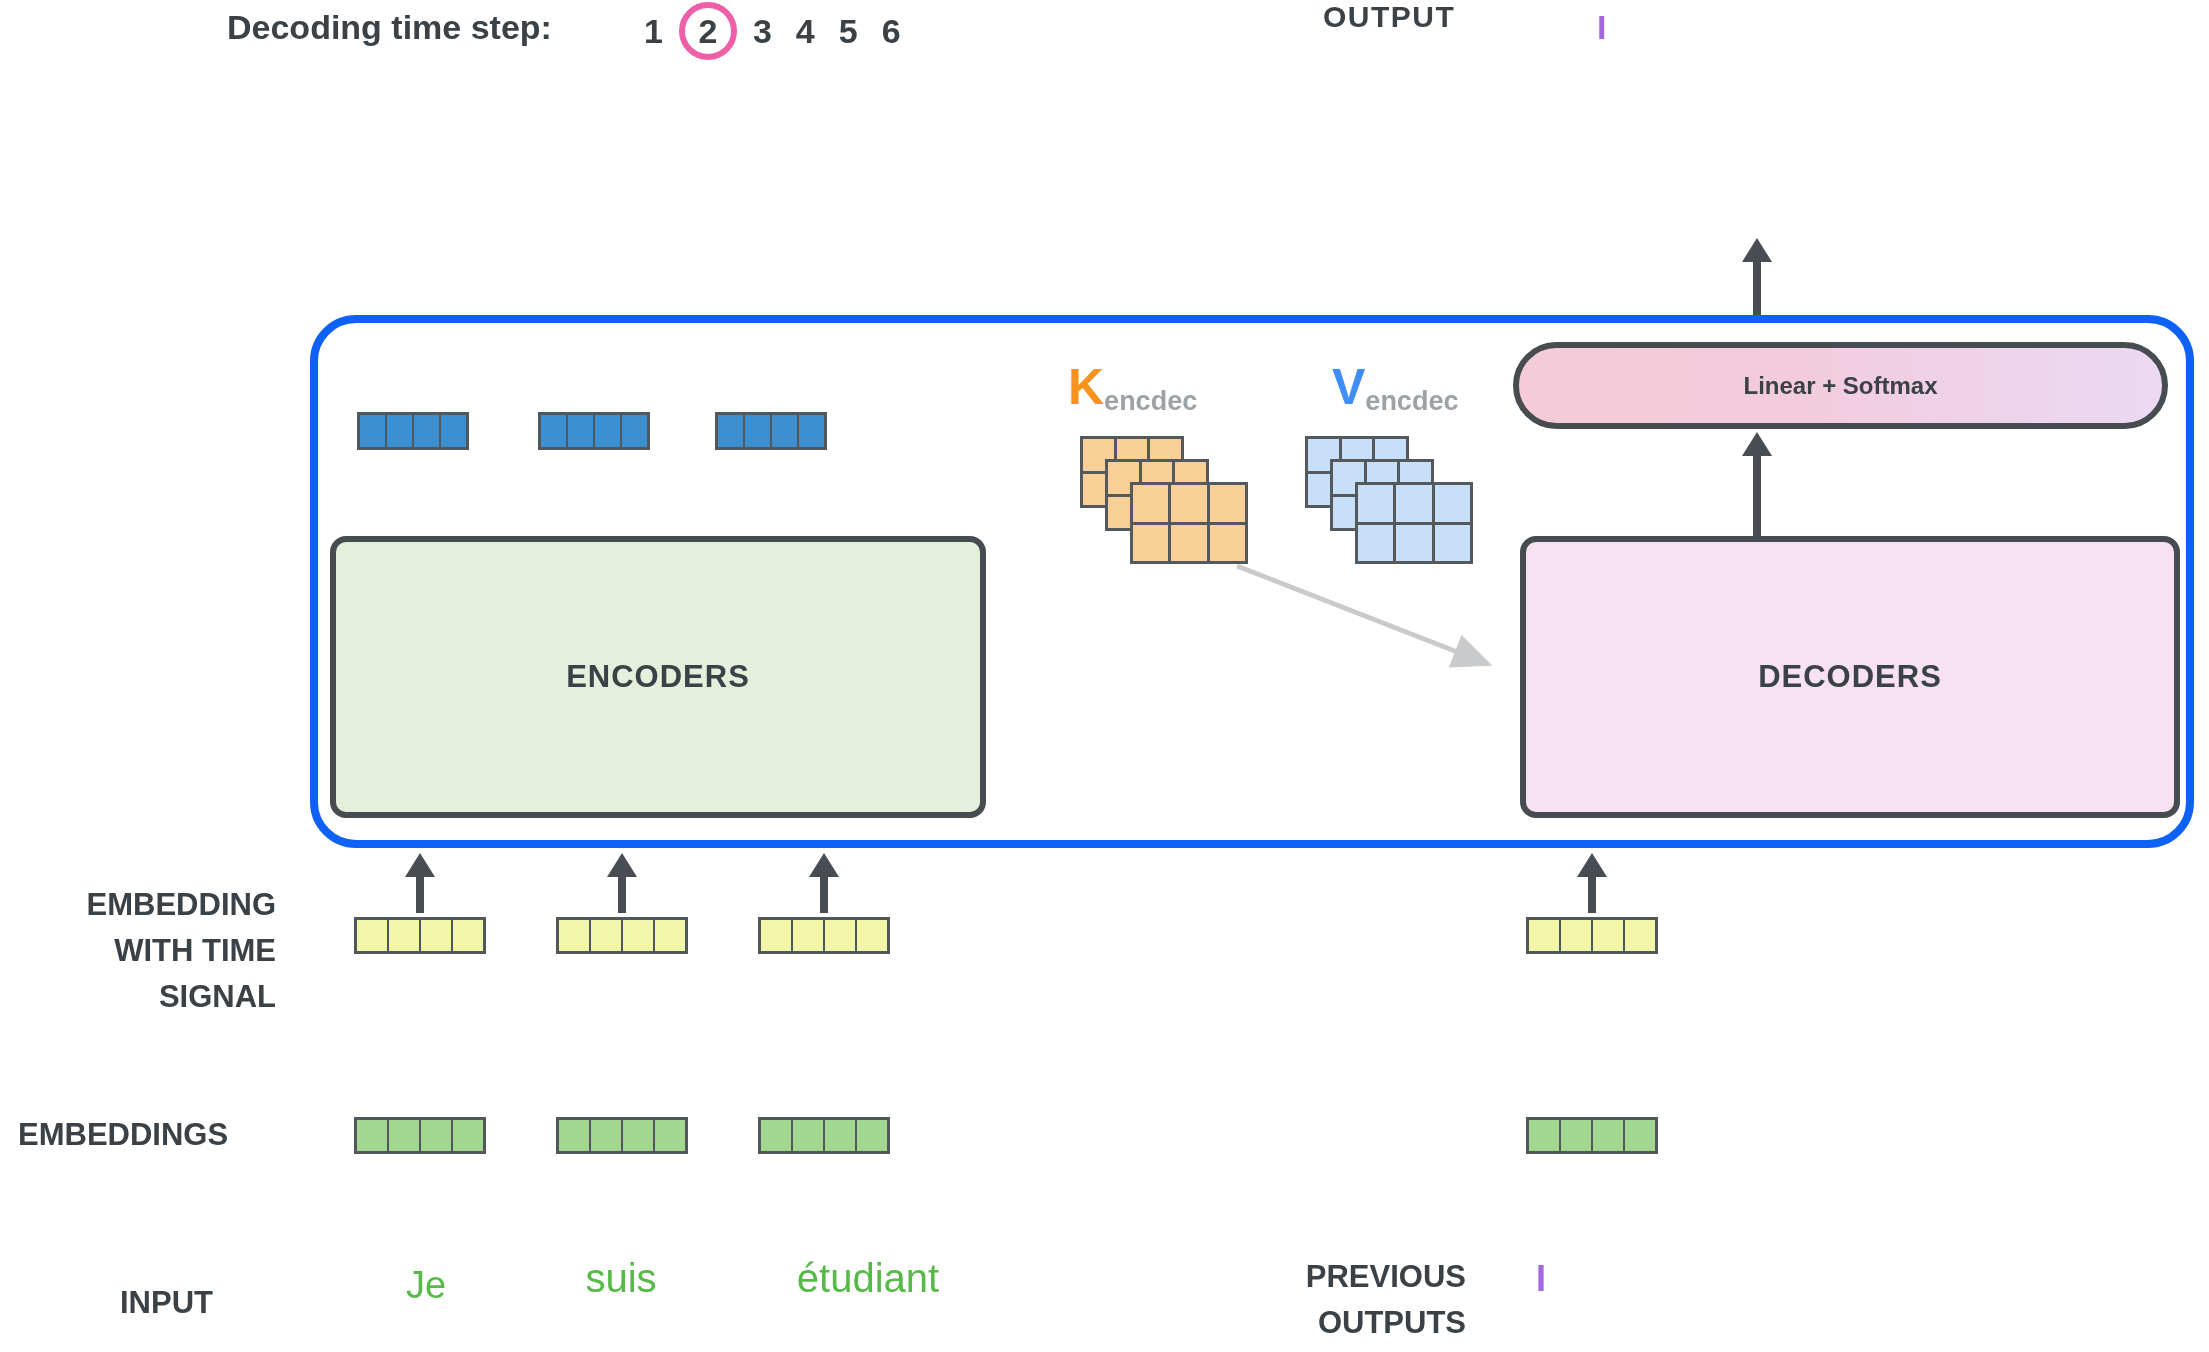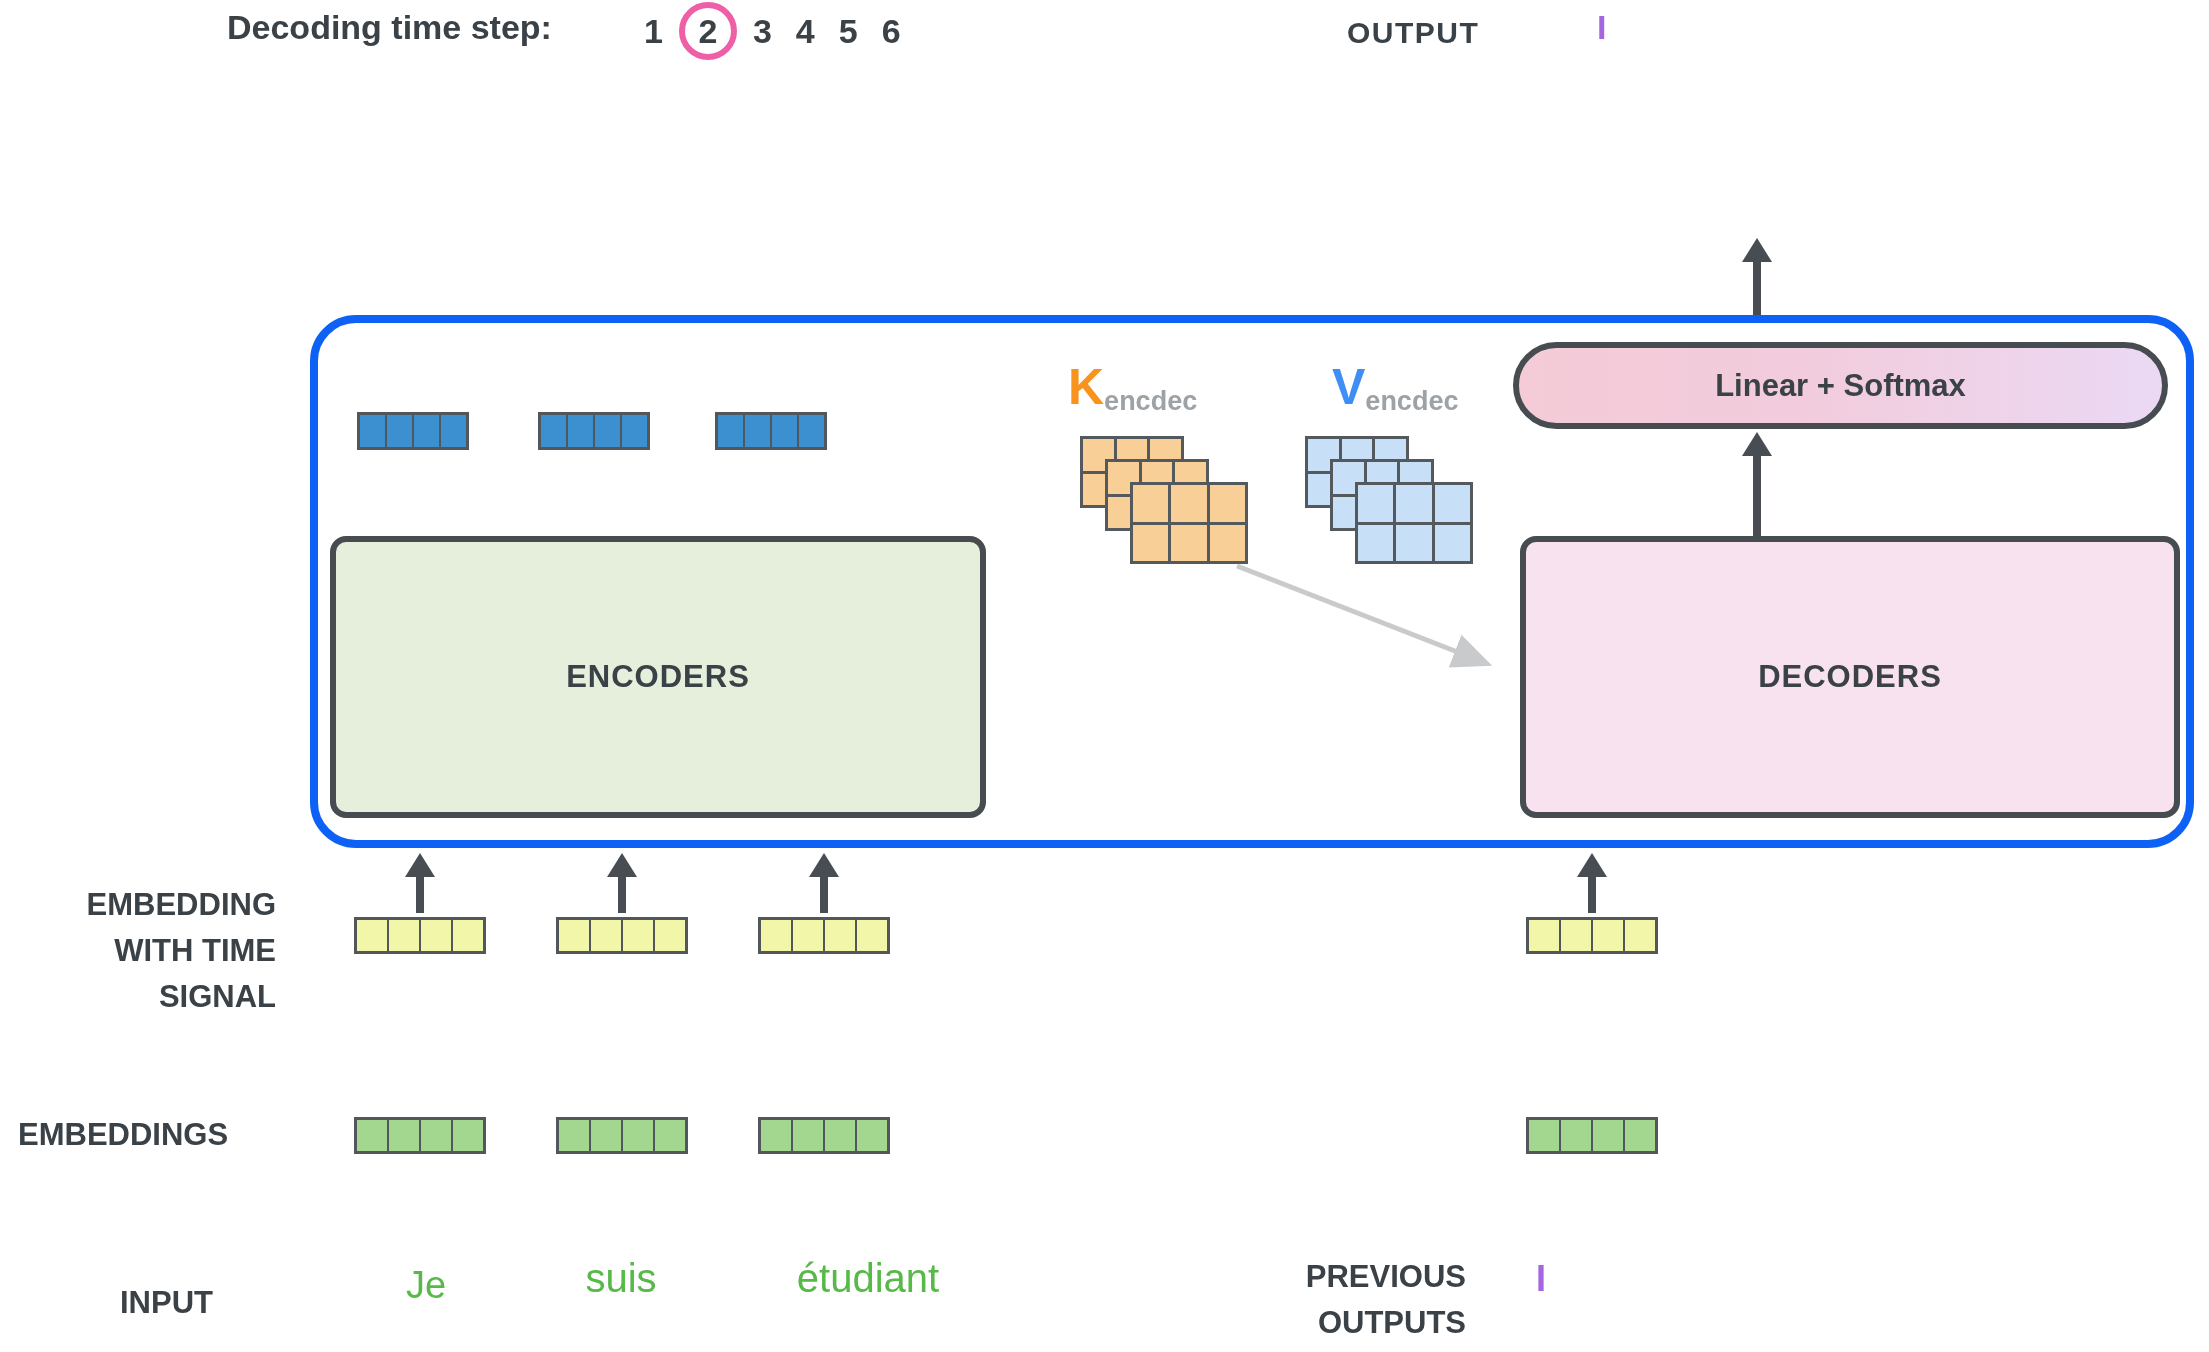--- a/index.html
+++ b/index.html
@@ -39,21 +39,21 @@
     display:flex;align-items:center;justify-content:center;
     font-size:31px;font-weight:bold;letter-spacing:1px;color:#3a4147;
   }
   .encoders{left:330px;top:536px;width:656px;height:282px;background:#e5efdc;}
   .decoders{left:1520px;top:536px;width:660px;height:282px;background:#f9e2f0;}
   .softmax{
     position:absolute;left:1513px;top:342px;width:655px;height:87px;
     border:6px solid #464c50;border-radius:44px;box-sizing:border-box;
     background:linear-gradient(90deg,#f4cbd7 0%,#f2ccdd 45%,#ebd9f4 100%);
     display:flex;align-items:center;justify-content:center;
-    font-size:31px;font-weight:bold;color:#3a4147;
+    font-size:24px;font-weight:bold;color:#3a4147;
   }
 
   
   .vec{position:absolute;display:flex;border:3px solid #52575c;box-sizing:border-box;}
   .vec .cell{flex:1;border-left:2px solid #52575c;}
   .vec .cell:first-child{border-left:none;}
   .vec-blue .cell{background:#3c90d0;}
   .vec-yellow .cell{background:#f2f6a8;}
   .vec-green .cell{background:#a3d78f;}
 
@@ -93,21 +93,21 @@
 
   <div class="lbl title" style="left:227px;top:8px;">Decoding time step:</div>
   <div class="steps" style="left:644px;top:10px;">
     <span class="step">1</span>
     <span class="step circled">2</span>
     <span class="step">3</span>
     <span class="step">4</span>
     <span class="step">5</span>
     <span class="step">6</span>
   </div>
-  <div class="lbl out-label" style="left:1323px;top:16px;margin-left:24px;">OUTPUT</div>
+  <div class="lbl out-label" style="left:1323px;top:0;">OUTPUT</div>
   <div class="lbl out-value" style="left:1597px;top:8px;">I</div>
 
   <div class="arrow-up" style="left:1741px;top:238px;height:78px;">
     <div class="head"></div>
       <div class="stem"></div>
   </div>
 
   <div class="bluebox"></div>
 
   <div class="vec vec-blue" style="left:357px;top:412px;width:112px;height:38px;">

